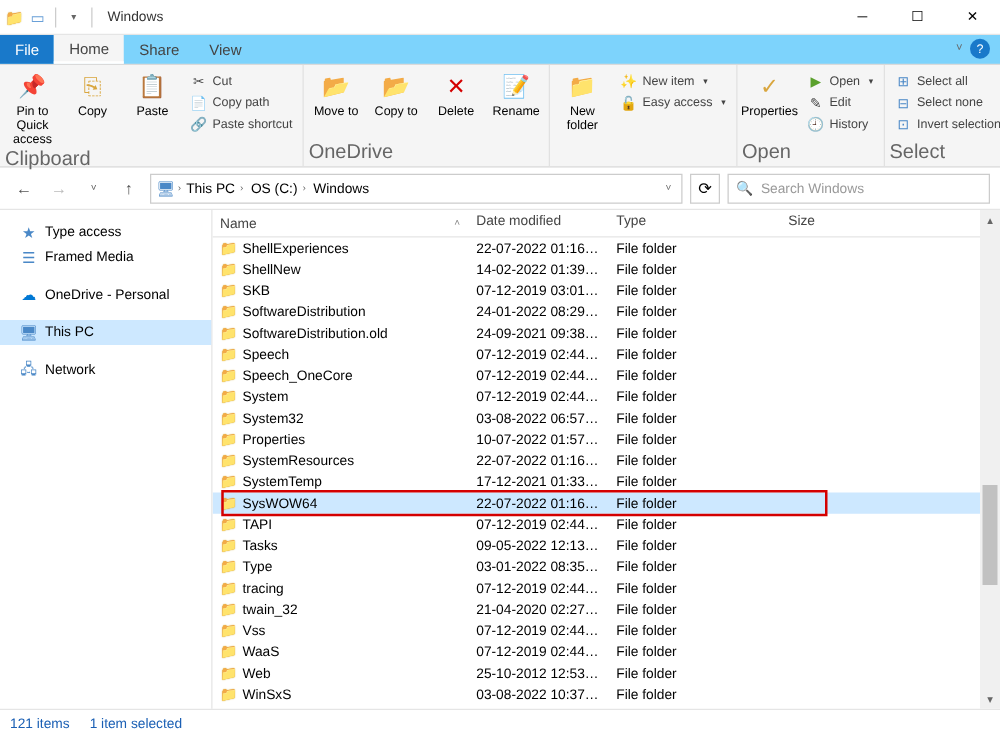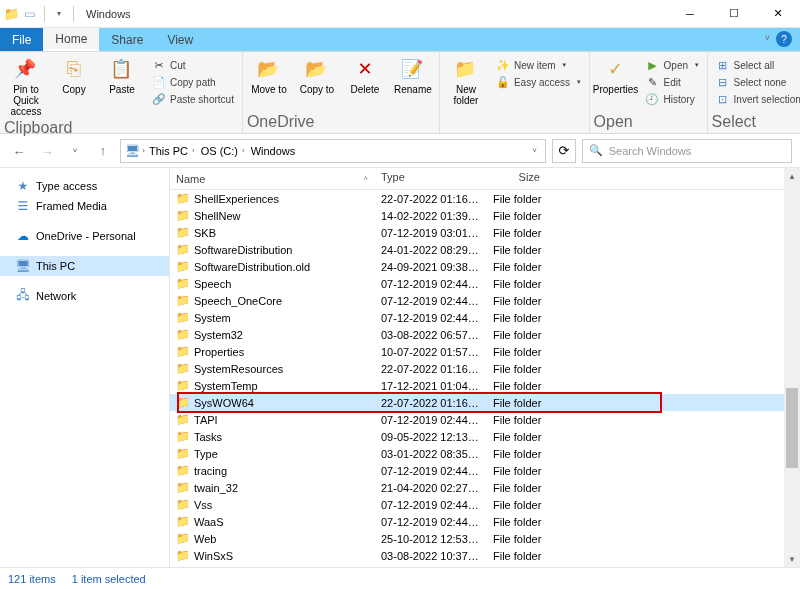--- a/index.html
+++ b/index.html
@@ -288,20 +288,21 @@
         <span>Network</span>
       </div>
   </div>
 
   <div class="filepane">
     <div class="colheader">
       <div class="col-name">
           <span>Name</span>
           <span class="sortind">˄</span>
         </div>
+      <div class="col-date">Date modified</div>
       <div class="col-type">Type</div>
       <div class="col-size">Size</div>
     </div>
     <div class="rows" id="rows">
         <div class="row">
           <div class="col-name">
             <span class="ficon folder-ico">📁</span>
             <span>ShellExperiences</span>
           </div>
           <div class="col-date">22-07-2022 01:16 PM</div>
@@ -396,21 +397,21 @@
           </div>
           <div class="col-date">22-07-2022 01:16 PM</div>
           <div class="col-type">File folder</div>
           <div class="col-size"></div>
         </div>
         <div class="row">
           <div class="col-name">
             <span class="ficon folder-ico">📁</span>
             <span>SystemTemp</span>
           </div>
-          <div class="col-date">17-12-2021 01:04 PM</div>
+          <div class="col-date">17-12-2021 01:33 PM</div>
           <div class="col-type">File folder</div>
           <div class="col-size"></div>
         </div>
         <div class="row sel">
           <div class="col-name">
             <span class="ficon folder-ico">📁</span>
             <span>SysWOW64</span>
           </div>
           <div class="col-date">22-07-2022 01:16 PM</div>
           <div class="col-type">File folder</div>

